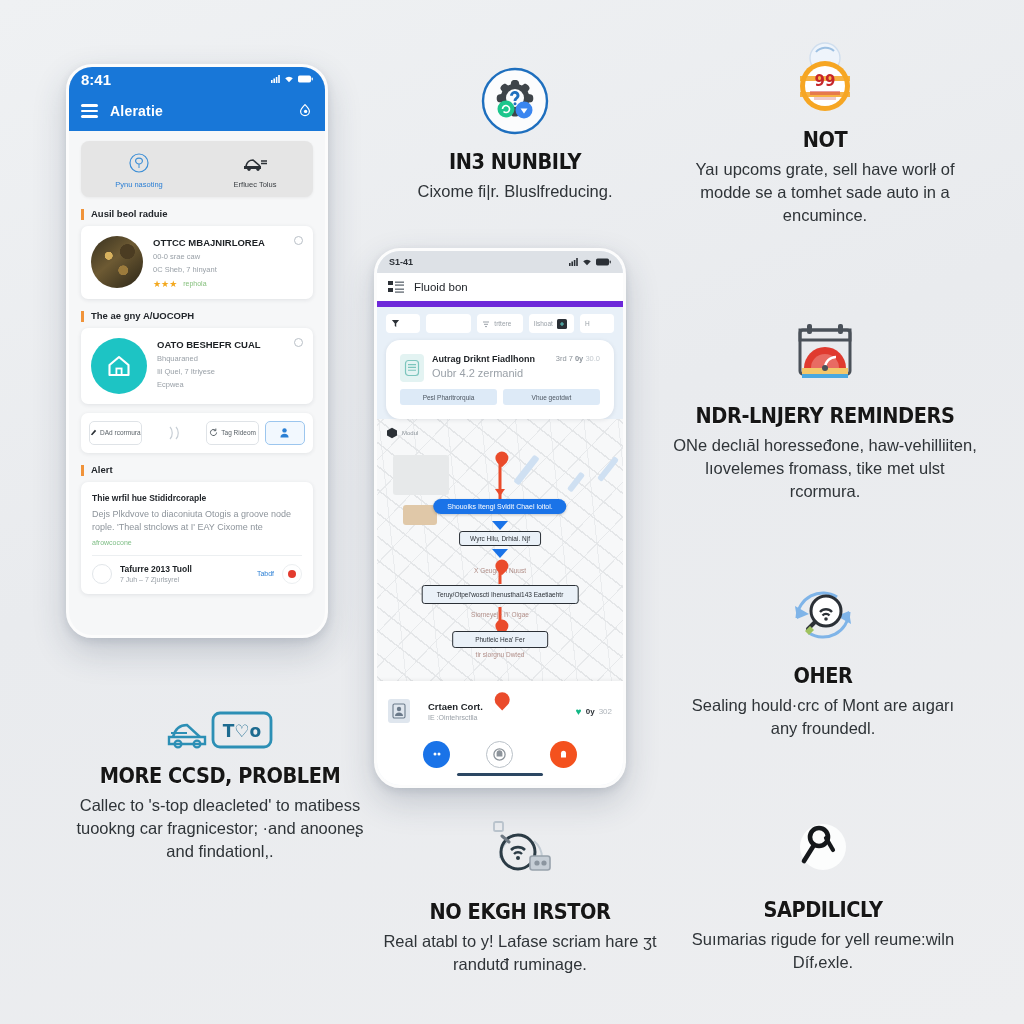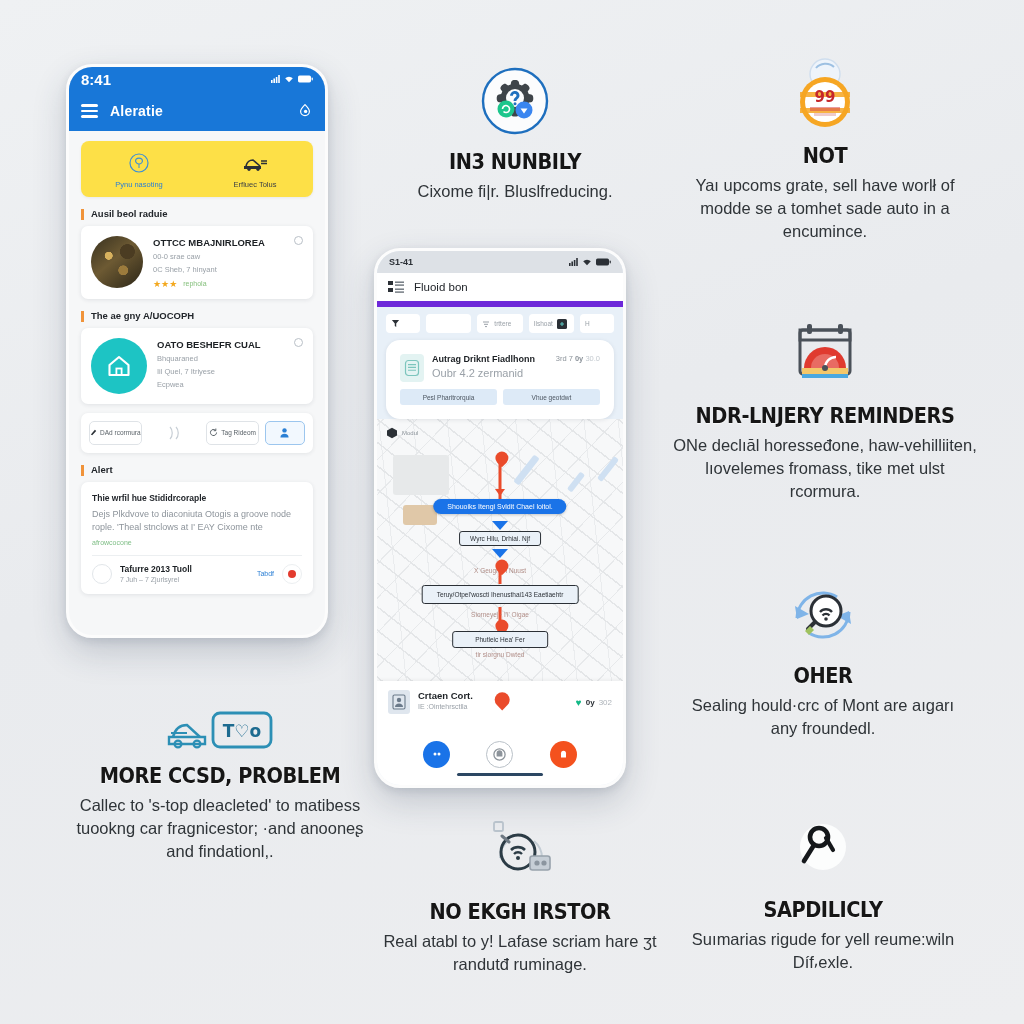--- a/index.html
+++ b/index.html
@@ -65,21 +65,21 @@
     height: 40px; background: #1877d8; color: #fff;
     display: flex; align-items: center; padding: 0 12px; gap: 12px;
   }
   .hamb { width:17px; display:flex; flex-direction:column; gap:3px; }
   .hamb i { display:block; height:2.4px; background:#fff; border-radius:2px; }
   .appbar-title { font-size: 14px; font-weight: bold; letter-spacing:.2px; flex:1;
                   filter: blur(.35px); }
   .appbar-act { width:16px; height:16px; }
 
   .quickbar {
-    margin: 10px 12px 0; background:#fde047; border-radius:8px;
+    margin: 10px 12px 0; background:#e5e5e5; border-radius:8px;
     box-shadow: 0 1px 3px rgba(0,0,0,.06); padding: 9px 0 8px;
     display:flex; justify-content: space-around;
   }
   .qb-item { text-align:center; width: 96px; }
   .qb-ico { height:26px; display:flex; align-items:center; justify-content:center; margin-bottom:4px;}
   .qb-label { font-size: 7.5px; filter: blur(.5px); }
   .qb-a .qb-label { color:#2b7fd4; }
   .qb-b .qb-label { color:#3c4045; }
 
   .sec-head {
@@ -219,22 +219,22 @@
     width:13px; height:13px; border-radius:50% 50% 50% 0;
     background:#ea4b2b; rotate:-45deg;
   }
   .arrowdn {
     position:absolute; left:50%; transform:translateX(-50%);
     width:0;height:0;border-left:8px solid transparent;border-right:8px solid transparent;
     border-top:9px solid #1a73e8;
   }
   .arrowdn.red { border-top-color:#ea4b2b; border-left-width:5px; border-right-width:5px; border-top-width:7px;}
   .storecard {
-    position:absolute; left:0; right:0; background:#fff; padding:9px 11px;
-    display:flex; gap:8px; box-shadow:0 -1px 4px rgba(0,0,0,.06);
+    position:absolute; left:0; right:0; background:#fff; padding:18px 11px;
+    display:flex; align-items:center; gap:18px; box-shadow:0 -1px 4px rgba(0,0,0,.06);
   }
   .sc-ico { width:22px;height:24px;background:#dfe6ee;border-radius:3px;flex:none;
             display:flex;align-items:center;justify-content:center;}
   .sc-tx b { display:block; font-size:9.5px; color:#1c2024; filter: blur(.35px); }
   .sc-tx i { display:block; font-style:normal;font-size:7px;color:#9aa1a8;margin-top:2px;filter: blur(.5px);}
   .sc-rt { margin-left:auto; display:flex; align-items:center; gap:4px; font-size:8px; filter: blur(.5px); }
   .sc-rt .heart { color:#12b886; font-size:10px; }
   .sc-rt b { color:#2b3036; }
   .sc-rt em { font-style:normal; color:#aeb4ba; }
 
@@ -573,21 +573,21 @@
       <circle cx="28" cy="45" r="8.5" fill="#1cc68c"></circle>
       <path d="M24.5 45a3.5 3.5 0 1 1 1 2.5" fill="none" stroke="#fff" stroke-width="1.6"></path>
       <circle cx="46" cy="46" r="8.5" fill="#3a86f0"></circle>
       <path d="M42.5 44.5h7l-3.5 5Z" fill="#fff"></path>
     </svg>
   </div>
   <div class="f-title">IN3 NUNBILY</div>
   <div class="f-body">Cixome fi|r. Bluslfreducing.</div>
 </div>
 
-<div class="feature" style="left:673px;top:52px;width:304px;">
+<div class="feature" style="left:673px;top:36px;width:304px;">
   <div class="f-icon">
     <svg width="78" height="86" viewBox="0 0 78 86">
       <circle cx="39" cy="22" r="15" fill="#eef4fb" stroke="#cfdeee" stroke-width="1.4"></circle>
       <path d="M30 16c4-5 13-6 18-1" fill="none" stroke="#9dc0e2" stroke-width="2"></path>
       <ellipse cx="39" cy="50" rx="25" ry="25" fill="#f6a623"></ellipse>
       <ellipse cx="39" cy="50" rx="20" ry="20" fill="#fff"></ellipse>
       <path d="M14 40h50v5H14zM14 56h50v5H14z" fill="#f6a623" opacity=".85"></path>
       <text x="39" y="50" font-family="DejaVu Sans, sans-serif" font-size="15" font-weight="bold" fill="#c6272b" text-anchor="middle">99</text>
       <rect x="24" y="55" width="30" height="4" fill="#d94a50" opacity=".55"></rect>
       <rect x="28" y="61" width="22" height="3" fill="#e4a8aa" opacity=".6"></rect>

